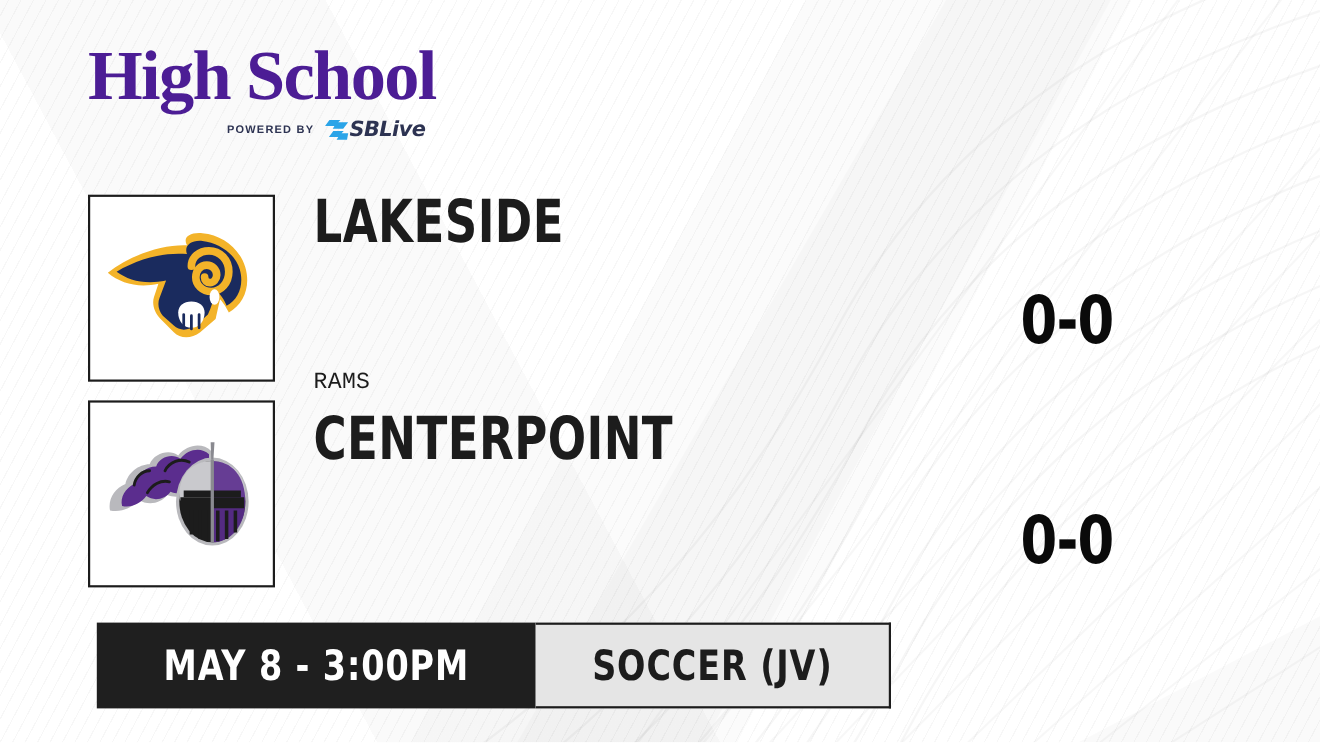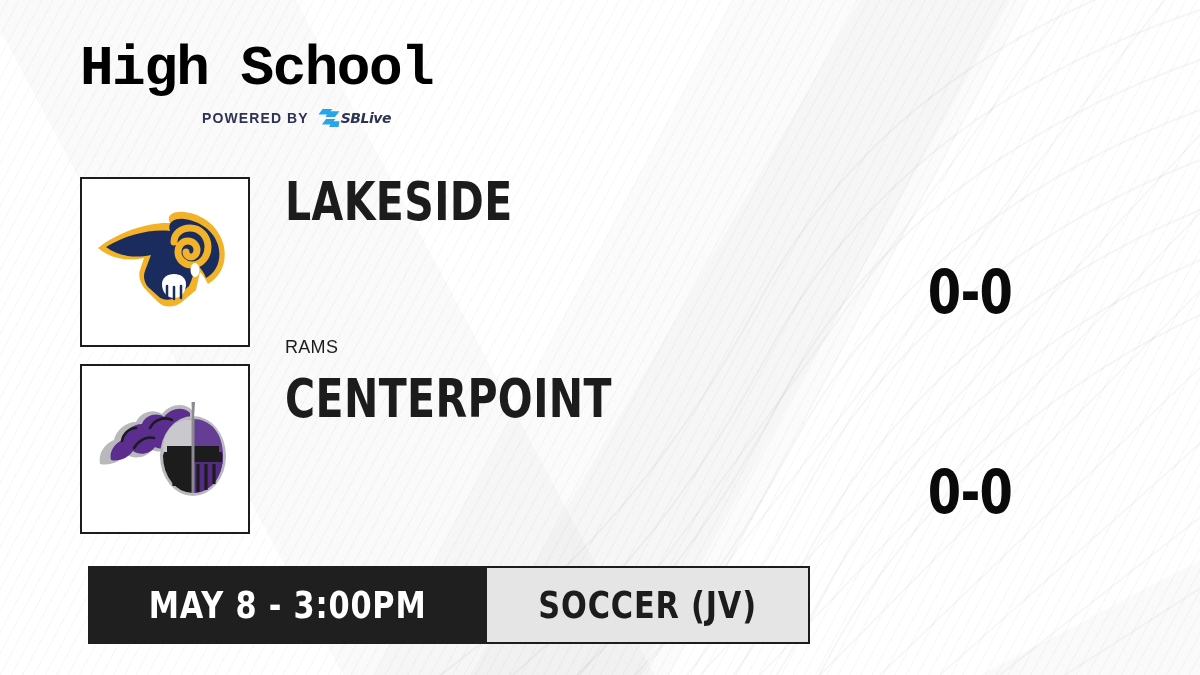--- a/index.html
+++ b/index.html
@@ -63,25 +63,25 @@
     top: 36px;
     width: 430px;
     height: 100px;
   }
   #brand-wordmark-row {
     display: flex;
     align-items: center;
     height: 66px;
   }
   #brand-wordmark {
-    font-family: Liberation Mono, monospace;
-    font-weight: 700;
-    font-size: 56px;
+    font-family: Liberation Serif, serif;
+    font-weight: 700;
+    font-size: 64px;
     letter-spacing: -1.5px;
-    color: #000000;
+    color: #4c1d95;
     line-height: 1;
     white-space: nowrap;
   }
   #brand-pin {
     margin-left: 12px;
     width: 62px;
     height: 74px;
     position: relative;
     flex: 0 0 auto;
   }
@@ -89,37 +89,37 @@
     display: flex;
     align-items: center;
     justify-content: center;
     margin-top: 6px;
     width: 396px;
     height: 20px;
   }
   #powered-text {
     font-family: "Liberation Sans", sans-serif;
     font-weight: 700;
-    font-size: 14px;
+    font-size: 10px;
     letter-spacing: 1.1px;
     color: #2d3352;
     white-space: nowrap;
     margin-left: 37px;
   }
   #sblive-mark {
     margin-left: 9px;
     display: flex;
     align-items: center;
     height: 20px;
   }
   #sblive-text {
     font-family: "DejaVu Sans", sans-serif;
     font-style: italic;
     font-weight: 700;
-    font-size: 14px;
+    font-size: 19px;
     letter-spacing: -0.5px;
     color: #2d3352;
     line-height: 1;
     white-space: nowrap;
     margin-left: 1px;
   }
 
   
   .logo-box {
     position: absolute;
@@ -148,23 +148,23 @@
     transform: scaleX(0.76);
     transform-origin: left center;
     letter-spacing: 0.5px;
   }
   #team-name-away { top: 175px; }
   #team-name-home { top: 372px; }
 
   .team-mascot {
     position: absolute;
     left: 285px;
-    font-family: Liberation Sans, sans-serif;
+    font-family: Liberation Mono, monospace;
     font-weight: 400;
-    font-size: 18px;
+    font-size: 21px;
     color: #1c1c1c;
     line-height: 1;
     white-space: nowrap;
     letter-spacing: 0.3px;
   }
   #team-mascot-away { top: 338px; }
 
   .team-record {
     position: absolute;
     font-family: "DejaVu Sans", sans-serif;

